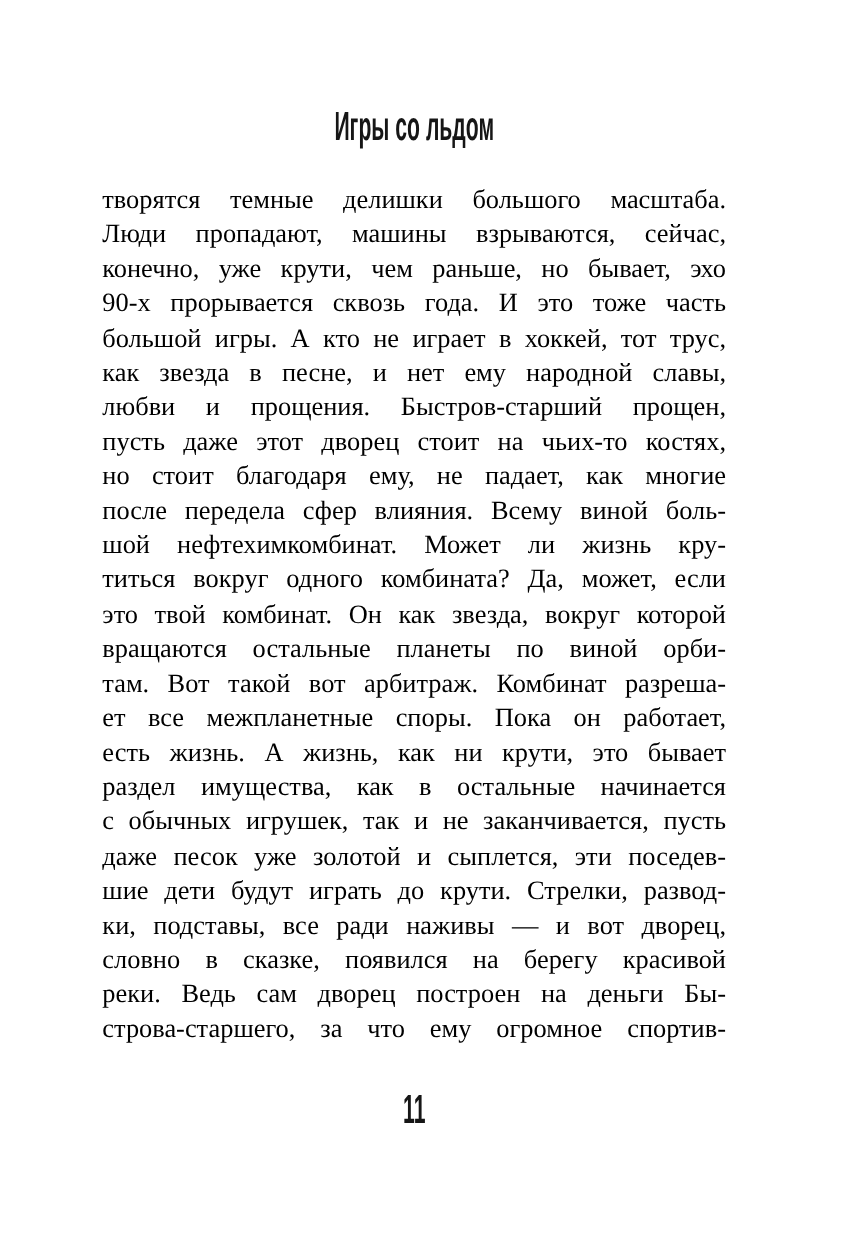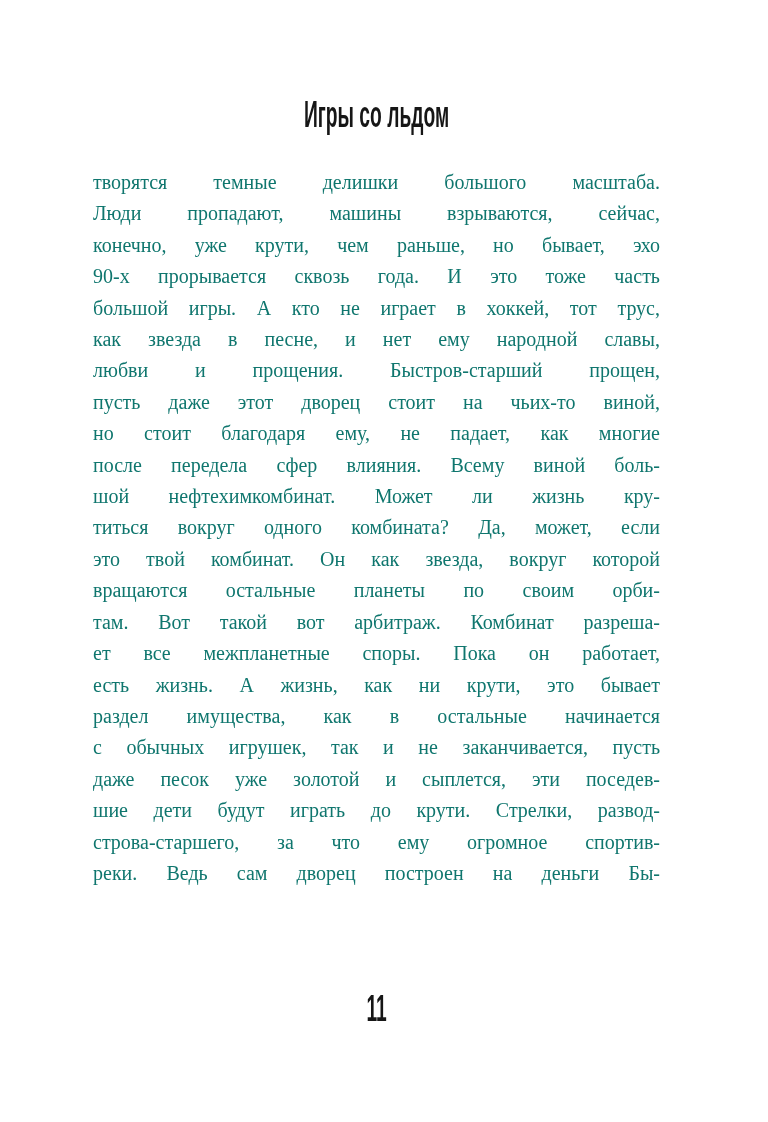--- a/index.html
+++ b/index.html
@@ -34,25 +34,25 @@
     transform-origin: 50% 50%;
     white-space: nowrap;
   }
   .textblock {
     position: absolute;
     top: 167px;
     left: 93px;
     width: 567px;
   }
   .line {
-    font-size: 20px;
+    font-size: 24px;
     line-height: 31.4px;
     text-align: justify;
     text-align-last: justify;
-    color: #0f766e;
+    color: #000000;
   }
   .page-footer {
     position: absolute;
     top: 988px;
     left: 93px;
     width: 567px;
     text-align: center;
     text-decoration: underline;
   }
 </style>
@@ -66,35 +66,37 @@
   </div>
 
   <div class="textblock">
     <div class="line">творятся темные делишки большого масштаба.</div>
     <div class="line">Люди пропадают, машины взрываются, сейчас,</div>
     <div class="line">конечно, уже крути, чем раньше, но бывает, эхо</div>
     <div class="line">90-х прорывается сквозь года. И это тоже часть</div>
     <div class="line">большой игры. А кто не играет в хоккей, тот трус,</div>
     <div class="line">как звезда в песне, и нет ему народной славы,</div>
     <div class="line">любви и прощения. Быстров-старший прощен,</div>
-    <div class="line">пусть даже этот дворец стоит на чьих-то виной,</div>
+    <div class="line">пусть даже этот дворец стоит на чьих-то костях,</div>
     <div class="line">но стоит благодаря ему, не падает, как многие</div>
     <div class="line">после передела сфер влияния. Всему виной боль-</div>
     <div class="line">шой нефтехимкомбинат. Может ли жизнь кру-</div>
     <div class="line">титься вокруг одного комбината? Да, может, если</div>
     <div class="line">это твой комбинат. Он как звезда, вокруг которой</div>
-    <div class="line">вращаются остальные планеты по своим орби-</div>
+    <div class="line">вращаются остальные планеты по виной орби-</div>
     <div class="line">там. Вот такой вот арбитраж. Комбинат разреша-</div>
     <div class="line">ет все межпланетные споры. Пока он работает,</div>
     <div class="line">есть жизнь. А жизнь, как ни крути, это бывает</div>
     <div class="line">раздел имущества, как в остальные начинается</div>
     <div class="line">с обычных игрушек, так и не заканчивается, пусть</div>
     <div class="line">даже песок уже золотой и сыплется, эти поседев-</div>
     <div class="line">шие дети будут играть до крути. Стрелки, развод-</div>
+    <div class="line">ки, подставы, все ради наживы — и вот дворец,</div>
+    <div class="line">словно в сказке, появился на берегу красивой</div>
+    <div class="line">реки. Ведь сам дворец построен на деньги Бы-</div>
     <div class="line">строва-старшего, за что ему огромное спортив-</div>
-    <div class="line">реки. Ведь сам дворец построен на деньги Бы-</div>
   </div>
 
   <div class="page-footer">
     <span class="condensed">11</span>
   </div>
 
 </div>
 
 </body></html>

